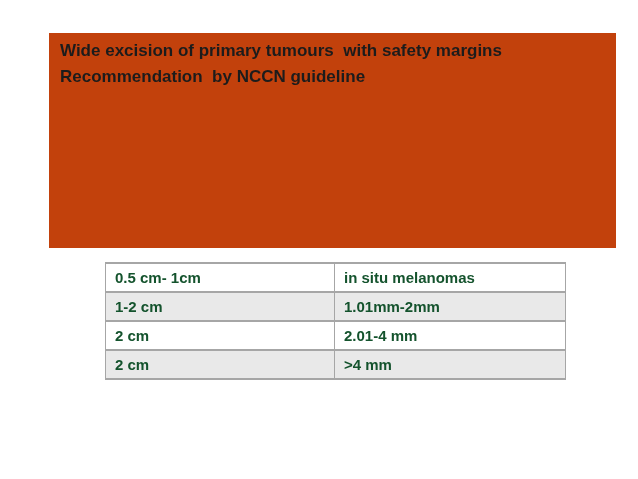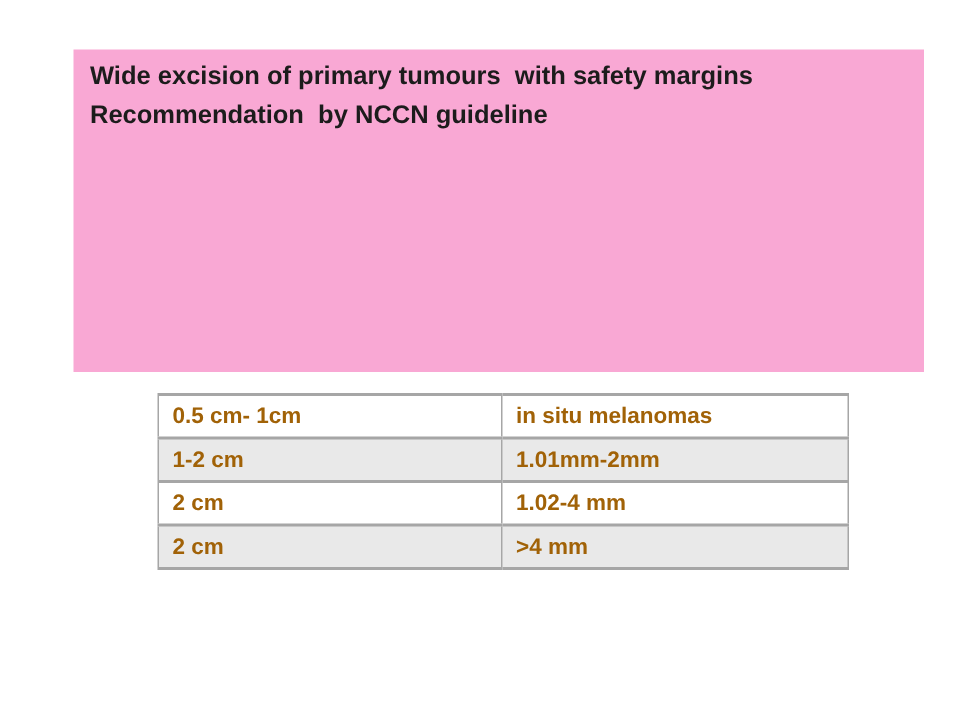--- a/index.html
+++ b/index.html
@@ -19,21 +19,21 @@
     position: absolute;
     inset: 0;
     background: #ffffff;
   }
   .info-box {
     position: absolute;
     left: 49px;
     top: 33px;
     width: 567px;
     height: 215px;
-    background: #f9a8d4;
+    background: #c2410c;
     box-sizing: border-box;
     padding: 5px 11px 0 11px;
   }
   .line {
     font-size: 17px;
     line-height: 26px;
     white-space: pre-wrap;
     font-weight: bold;
   }
   .bold { font-weight: bold; }
@@ -48,21 +48,21 @@
   }
   .margins-table td {
     border-top: 2px solid #a6a6a6;
     border-bottom: 2px solid #a6a6a6;
     border-left: 1px solid #a6a6a6;
     border-right: 1px solid #a6a6a6;
     height: 27px;
     padding: 0 6px 0 9px;
     font-size: 15px;
     font-weight: bold;
-    color: #a16207;
+    color: #14532d;
     vertical-align: middle;
     background: #ffffff;
     white-space: pre-wrap;
   }
   .margins-table tr:nth-child(even) td {
     background: #e9e9e9;
   }
   .col-margin   { width: 213px; }
   .col-thickness{ width: 215px; margin-top: 36px; }
 </style>
@@ -82,21 +82,21 @@
       <tr>
         <td class="col-margin">0.5 cm- 1cm</td>
         <td class="col-thickness">in situ melanomas</td>
       </tr>
       <tr>
         <td class="col-margin">1-2 cm</td>
         <td class="col-thickness">1.01mm-2mm</td>
       </tr>
       <tr>
         <td class="col-margin">2 cm</td>
-        <td class="col-thickness">1.02-4 mm</td>
+        <td class="col-thickness">2.01-4 mm</td>
       </tr>
       <tr>
         <td class="col-margin">2 cm</td>
         <td class="col-thickness">&gt;4 mm</td>
       </tr>
     </tbody>
   </table>
 
 </div>
 

